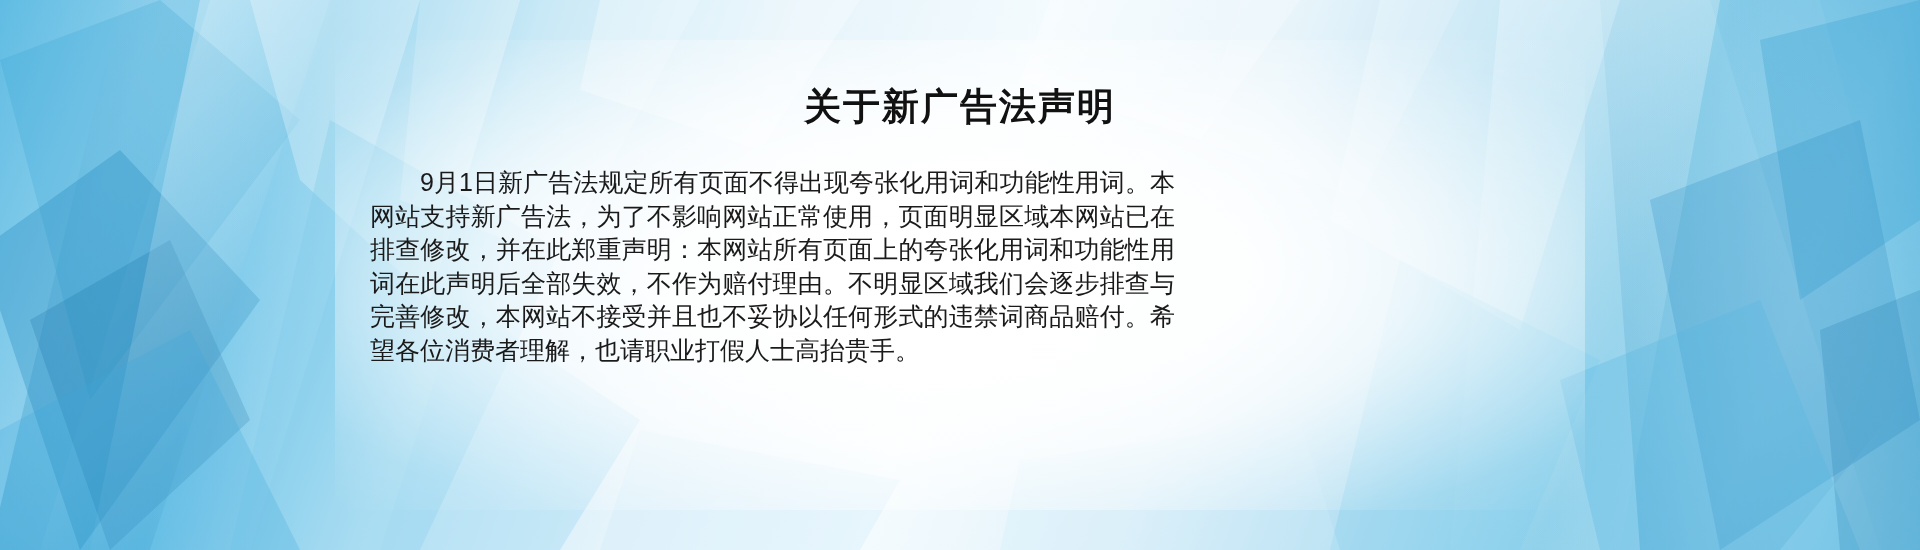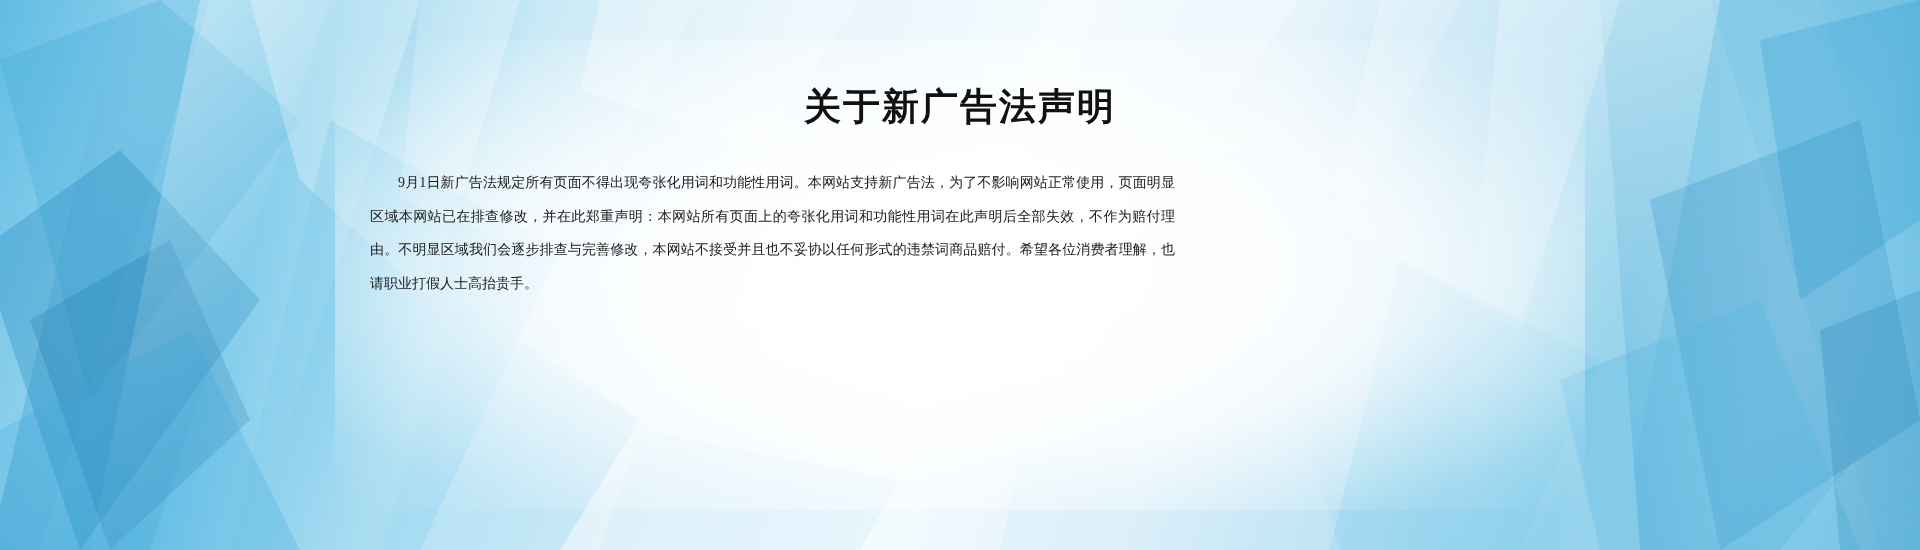--- a/index.html
+++ b/index.html
@@ -5,21 +5,21 @@
   html, body {
     margin: 0;
     padding: 0;
     background: #ffffff;
   }
   #banner {
     position: relative;
     width: 1920px;
     height: 550px;
     overflow: hidden;
-    font-family: Liberation Serif, serif;
+    font-family: Liberation Sans, sans-serif;
     background: linear-gradient(110deg,
         #8fd3ee 0%,
         #a9dcf2 8%,
         #6ec4e8 16%,
         #bfe5f5 26%,
         #e6f4fb 38%,
         #f4fbfe 50%,
         #e2f2fa 62%,
         #b9e1f3 72%,
         #8ed0ea 82%,
@@ -72,21 +72,21 @@
     color: #111111;
     letter-spacing: 2px;
     line-height: 46px;
   }
   .body-block {
     position: absolute;
     top: 166px;
     left: 370px;
     width: 805px;
     color: #1a1a1a;
-    font-size: 14px;
+    font-size: 25px;
     line-height: 33.5px;
   }
   p.para {
     margin: 0;
     text-align: justify;
     text-justify: inter-ideograph;
   }
   p.para.indent {
     text-indent: 2em;
   }

